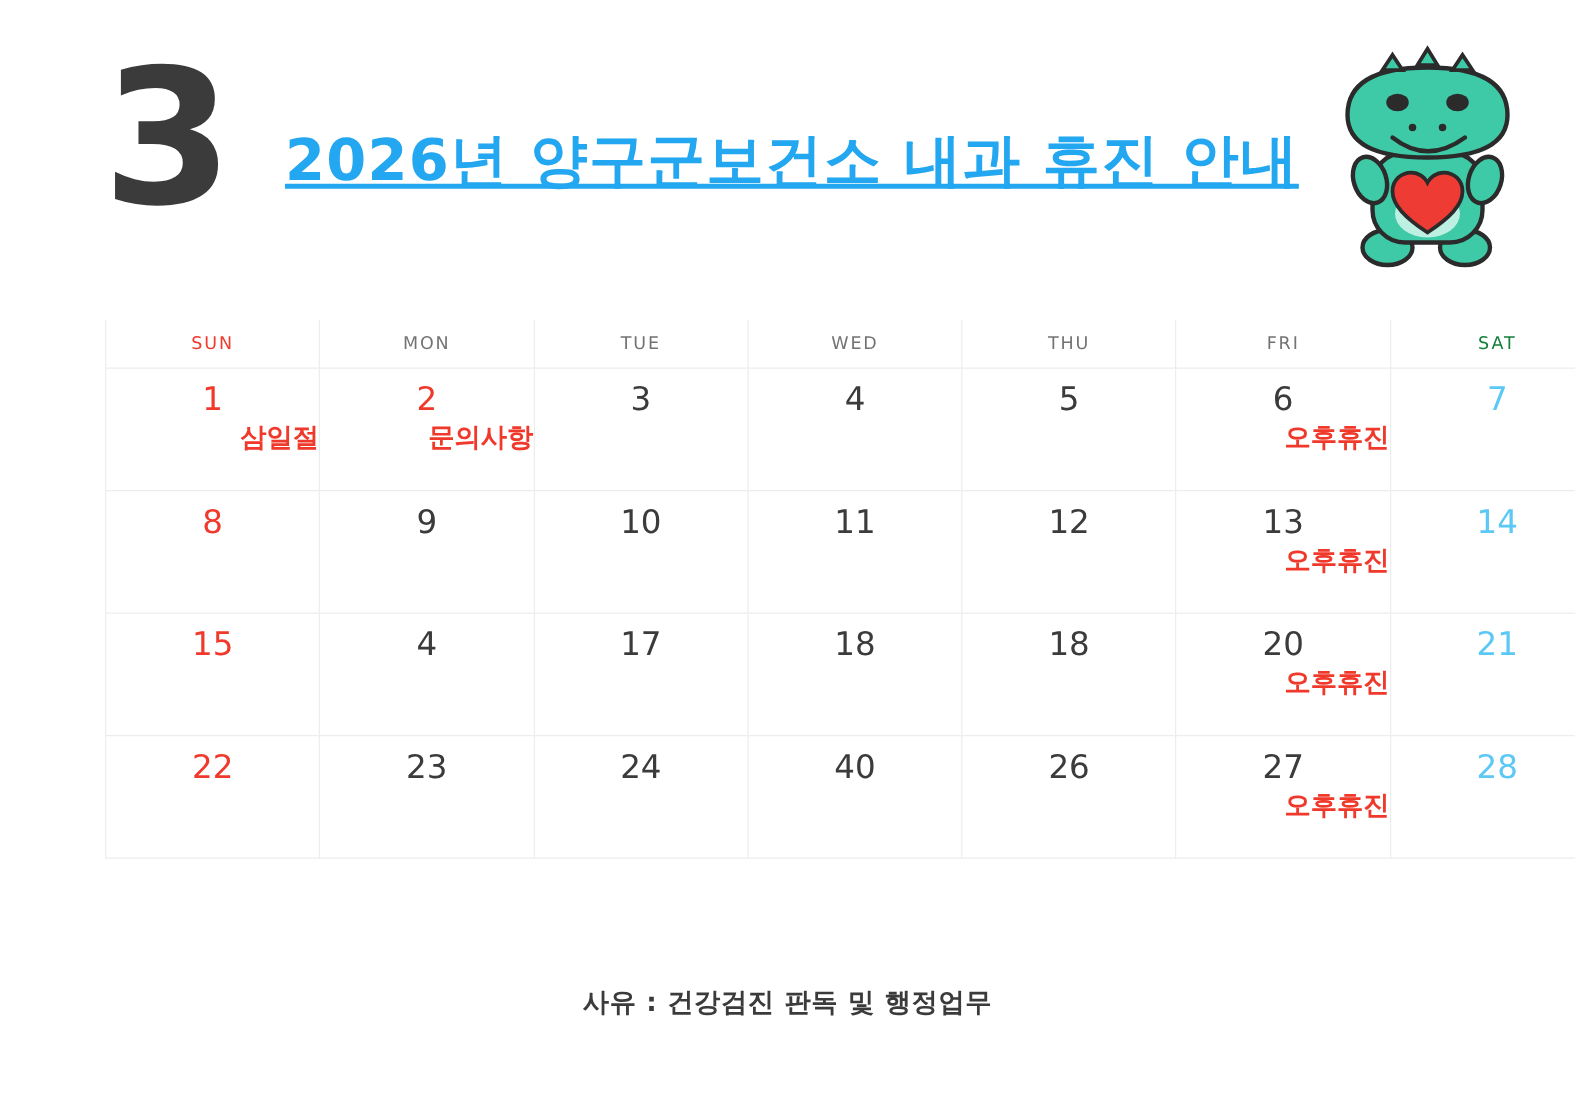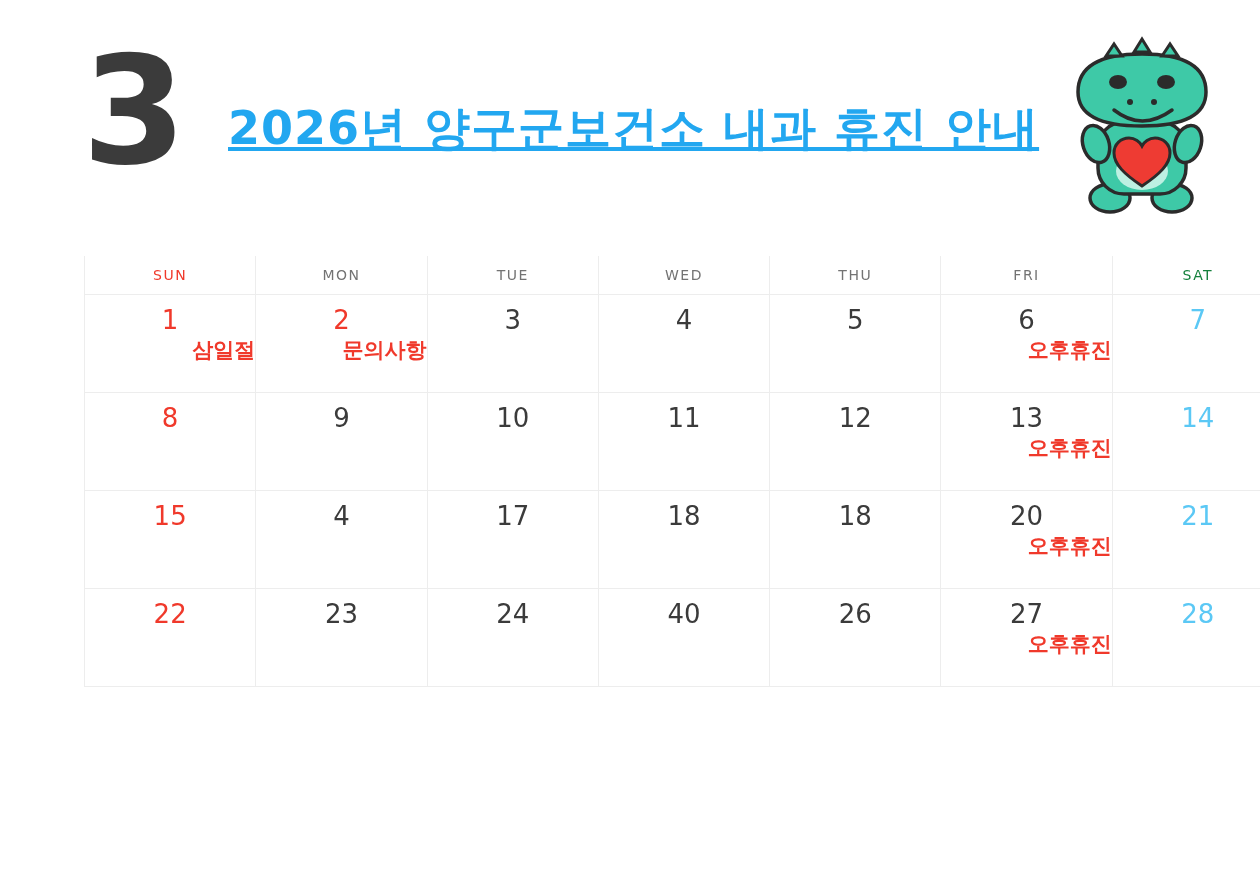--- a/index.html
+++ b/index.html
@@ -303,13 +303,14 @@
       <td>
         <span class="daynum sat">28</span>
         <span class="note"></span>
       </td>
     </tr>
 
   </tbody>
 </table>
 
 <div class="footer">
+  <div class="footer-line">사유 : 건강검진 판독 및 행정업무</div>
 </div>
 
 </body></html>

